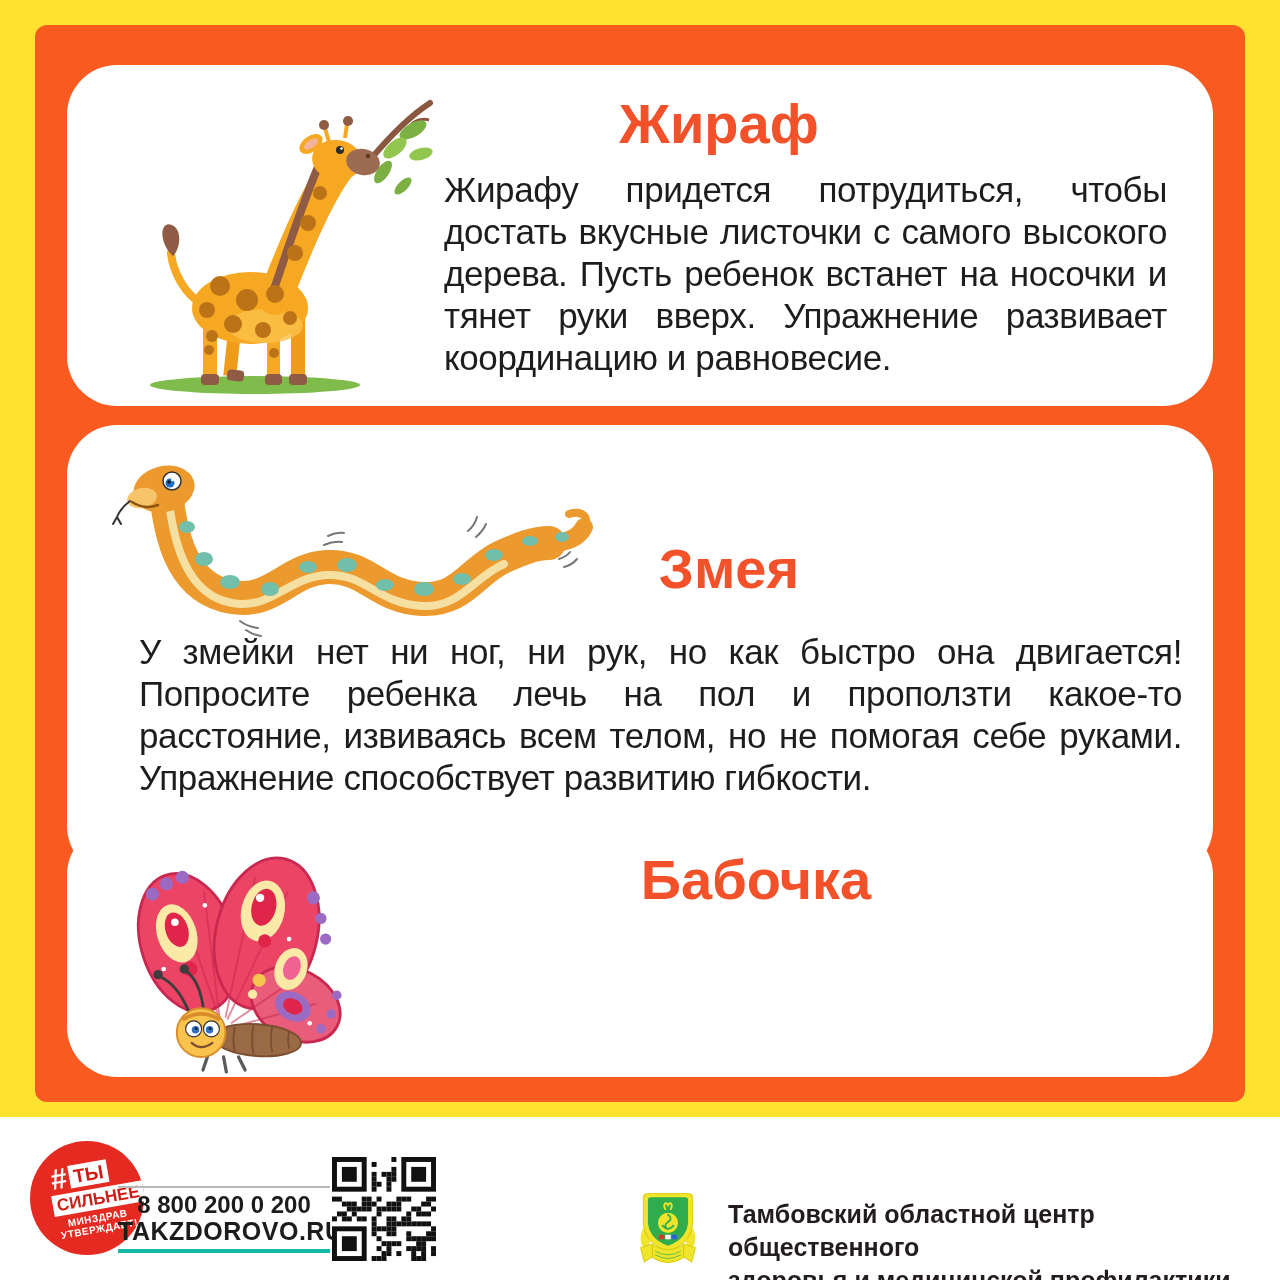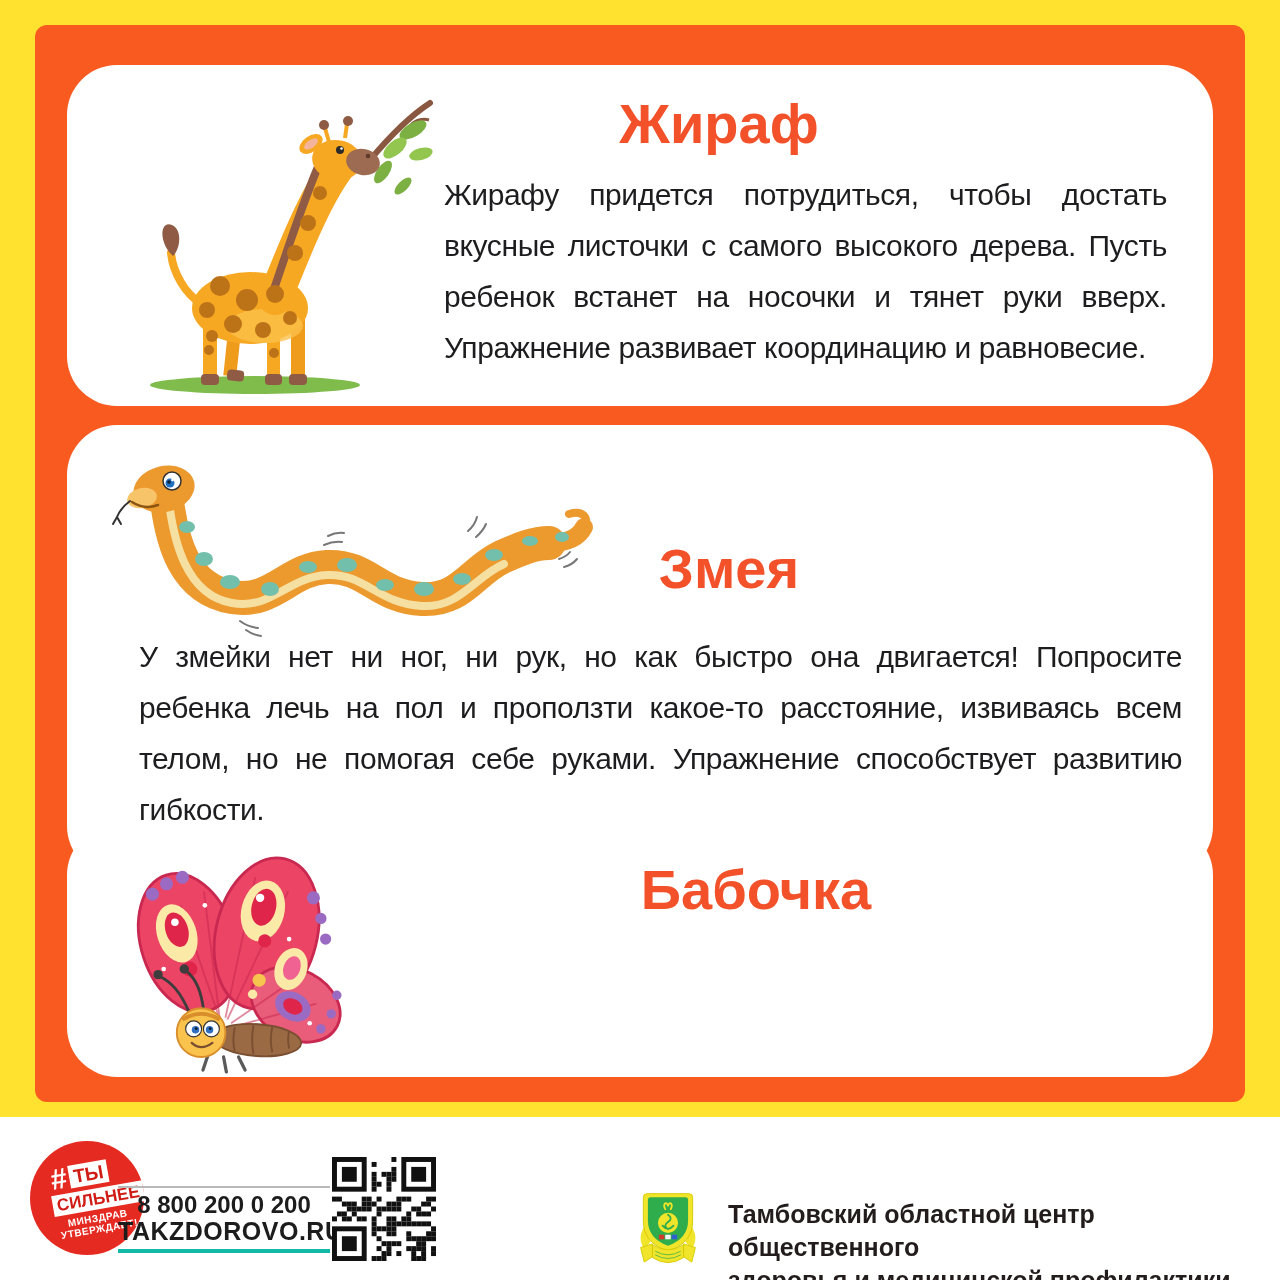--- a/index.html
+++ b/index.html
@@ -23,23 +23,23 @@
   
   .card{position:absolute;background:#ffffff;border-radius:50px;overflow:hidden;}
   .card-giraffe{left:32px;top:40px;width:1146px;height:341px;}
   .card-snake{left:32px;top:400px;width:1146px;height:451px;}
   .card-butterfly{left:32px;top:800px;width:1146px;height:252px;}
 
   .card-title{position:absolute;transform:translateX(-50%);white-space:nowrap;
     font-size:56px;line-height:1;font-weight:700;color:var(--title_orange);}
   .t-giraffe{left:652px;top:31px;}
   .t-snake{left:662px;top:116px;}
-  .t-butterfly{left:689px;top:37px;}
-
-  .card-body{position:absolute;font-size:30px;line-height:51px;letter-spacing:-0.4px;
+  .t-butterfly{left:689px;top:27px;}
+
+  .card-body{position:absolute;font-size:35px;line-height:42px;letter-spacing:-0.4px;
     text-align:justify;color:var(--body_text);}
   .b-giraffe{left:377px;top:104px;width:723px;}
   .b-snake{left:72px;top:206px;width:1043px;}
   .b-butterfly{left:303px;top:92px;width:803px;}
 
   .ill{position:absolute;}
   .ill-giraffe{left:48px;top:33px;width:320px;height:300px;}
   .ill-snake{left:45px;top:14px;width:510px;height:200px;}
   .ill-butterfly{left:48px;top:24px;width:234px;height:225px;}
 

